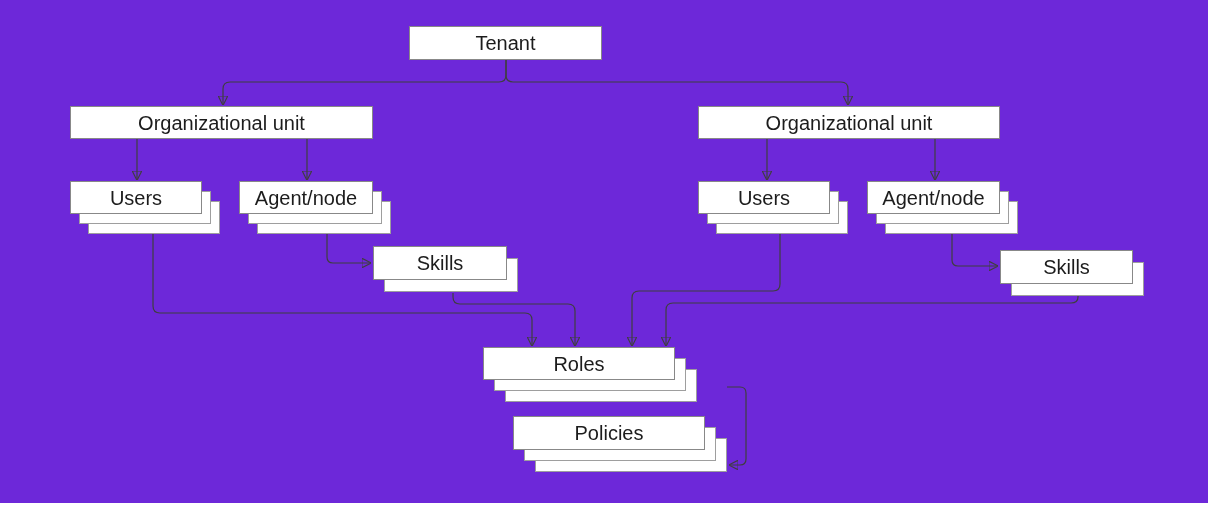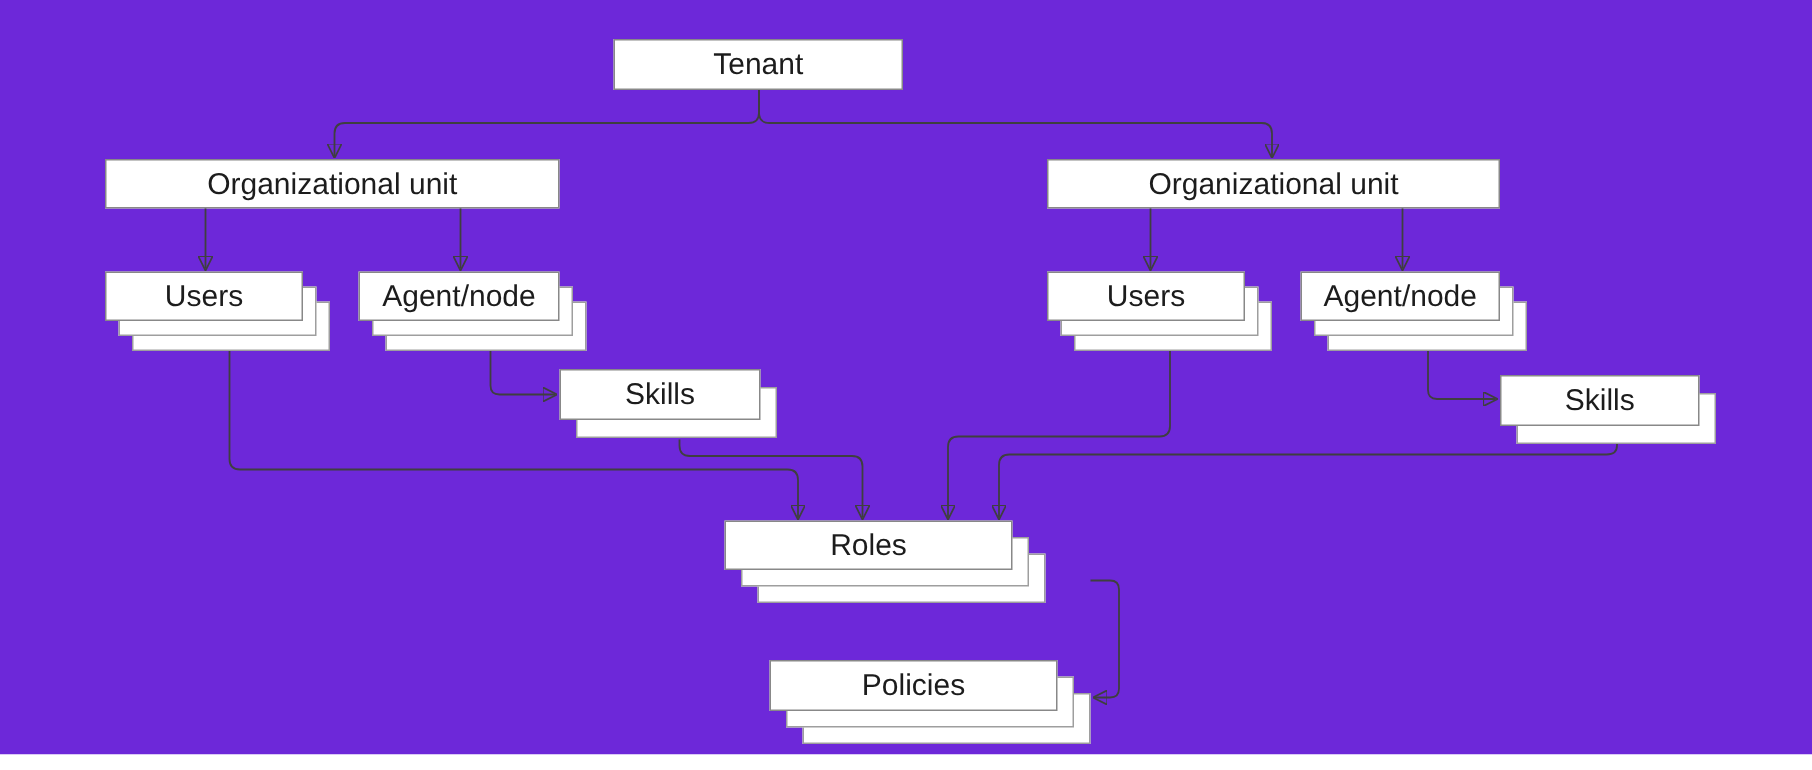--- a/index.html
+++ b/index.html
@@ -106,21 +106,21 @@
   </div>
 
   <div class="node off-lg" style="left:483px;top:347px;width:192px;height:33px">
     <div class="copy c2"></div>
     <div class="copy c1"></div>
     <div class="face">
       <span>Roles</span>
     </div>
   </div>
 
-  <div class="node off-lg" style="left:513px;top:440px;width:192px;height:34px">
+  <div class="node off-lg" style="left:513px;top:416px;width:192px;height:34px">
     <div class="copy c2"></div>
     <div class="copy c1"></div>
     <div class="face">
       <span>Policies</span>
     </div>
   </div>
 
   <svg class="wires" viewBox="0 0 1208 513" xmlns="http://www.w3.org/2000/svg">
     <defs>
       <marker id="arr" viewBox="0 0 10 10" refX="8.5" refY="5" markerWidth="8" markerHeight="8" orient="auto-start-reverse">

